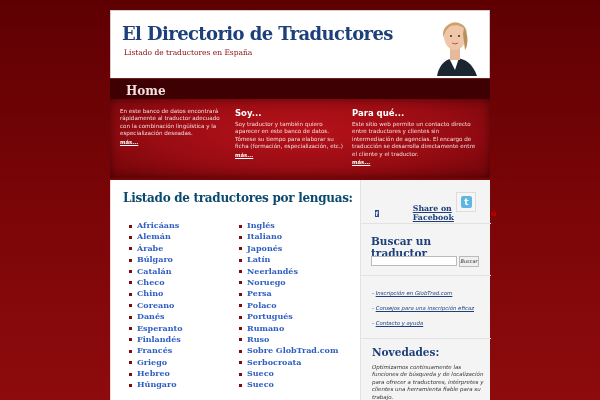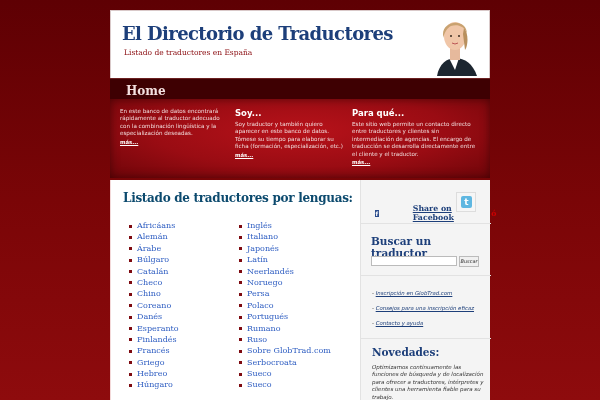--- a/index.html
+++ b/index.html
@@ -71,21 +71,21 @@
   #main h2 {
     position: absolute; left: 12px; top: 11px;
     font-family: "DejaVu Serif", serif; font-weight: bold;
     font-size: 12px; color: #0c4a6e; letter-spacing: -0.3px;
   }
   .langcol { position: absolute; top: 40px; list-style: none; }
   #col1 { left: 18px; }
   #col2 { left: 128px; }
   .langcol li {
     height: 11.4px; line-height: 11.4px;
-    font-family: "DejaVu Serif", serif; font-weight: normal;
+    font-family: "DejaVu Serif", serif; font-weight: bold;
     font-size: 8px; color: #2f5ec2; position: relative; padding-left: 8px;
   }
   .langcol li .bullet {
     position: absolute; left: 0; top: 4.5px; width: 3px; height: 3px; background: #7e0a10;
   }
   .langcol li a { color: #2f5ec2; text-decoration: none; cursor: pointer; }
 
   #sidebar {
     position: absolute; left: 250px; top: 0; width: 130px; height: 230px;
     background: #f4f4f4; border-left: 1px solid #e2e2e2;

